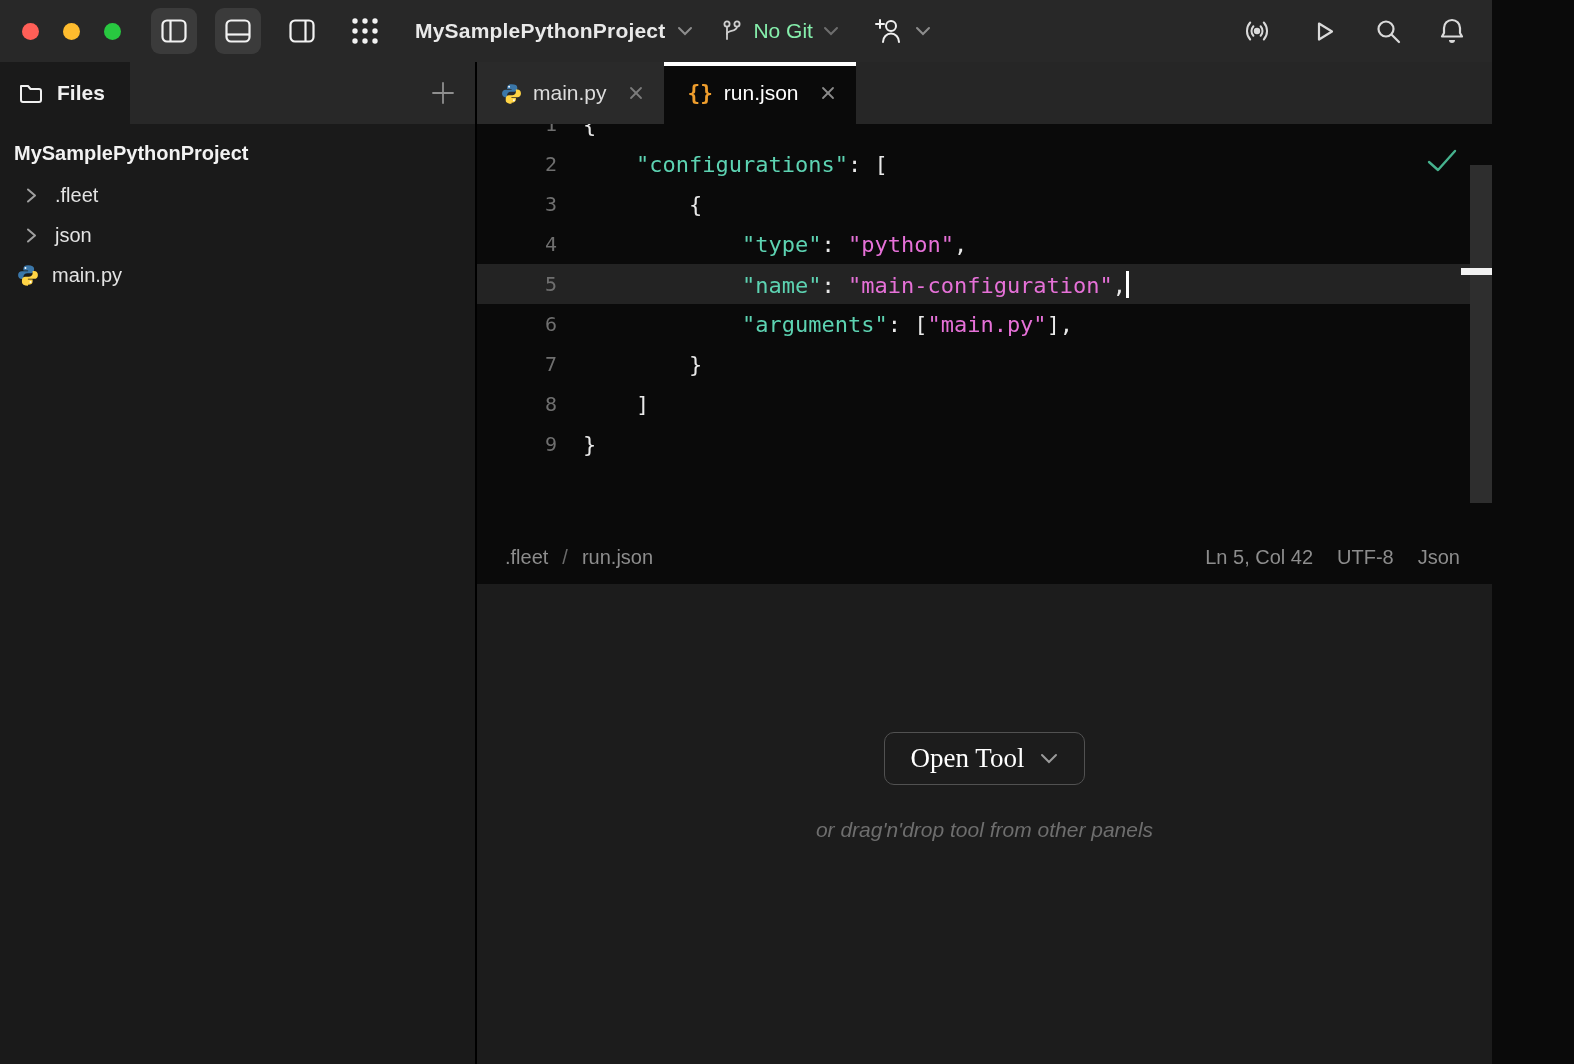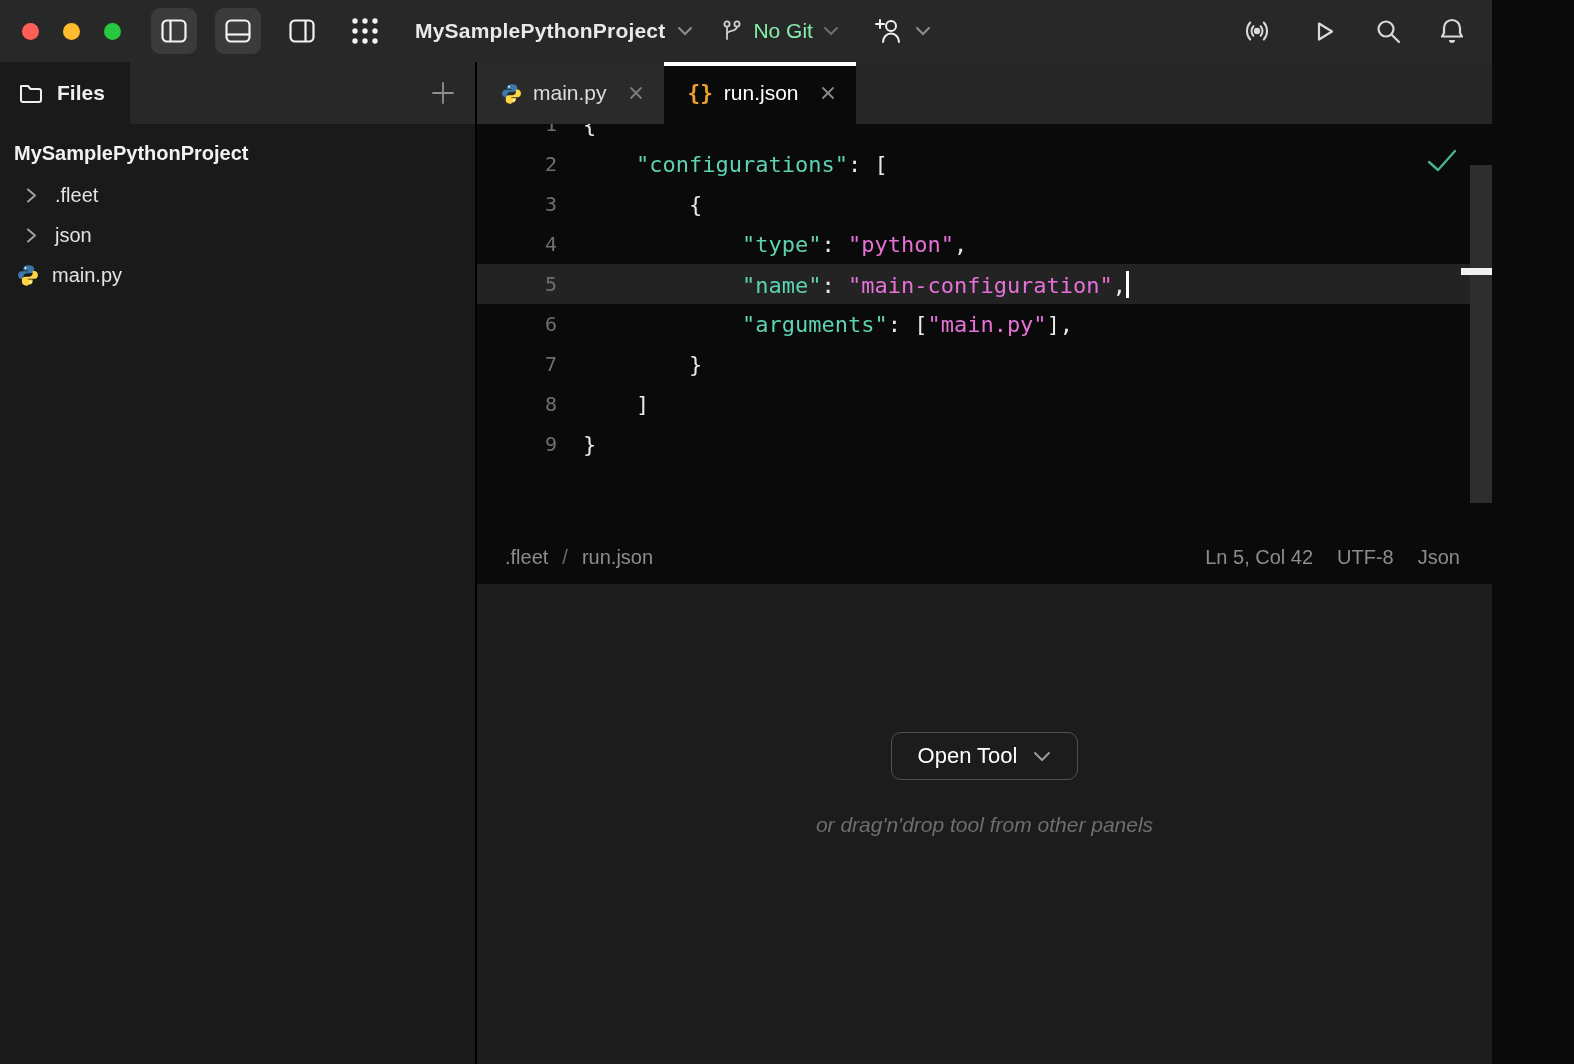--- a/index.html
+++ b/index.html
@@ -77,21 +77,21 @@
   .crumb .sep { color:#6a6a6a; }
   .crumb .seg { cursor:pointer; }
   .sb-right { margin-left:auto; display:flex; gap:24px; }
   .sb-right span { cursor:pointer; }
 
   .bottom-panel { flex:1; background:#1c1c1c; border-top:1px solid #0a0a0a;
                   display:flex; flex-direction:column; align-items:center; }
   .open-tool { margin-top:148px; display:flex; align-items:center; gap:16px;
                background:transparent; border:1.5px solid #515151; border-radius:10px;
                padding:10px 26px; cursor:pointer; }
-  .open-tool .lbl { color:#ffffff; font-size:22px; }
+  .open-tool .lbl { color:#ffffff; font-size:27px;font-family:Liberation Serif, serif; }
   .hint { margin-top:30px; width:380px; text-align:center; color:#6e6e6e; font-size:21px; line-height:30px;font-style:italic; }
 
   svg { display:block; }
 </style>
 </head>
 <body>
 
 <div class="app">
 
   <header class="titlebar">

